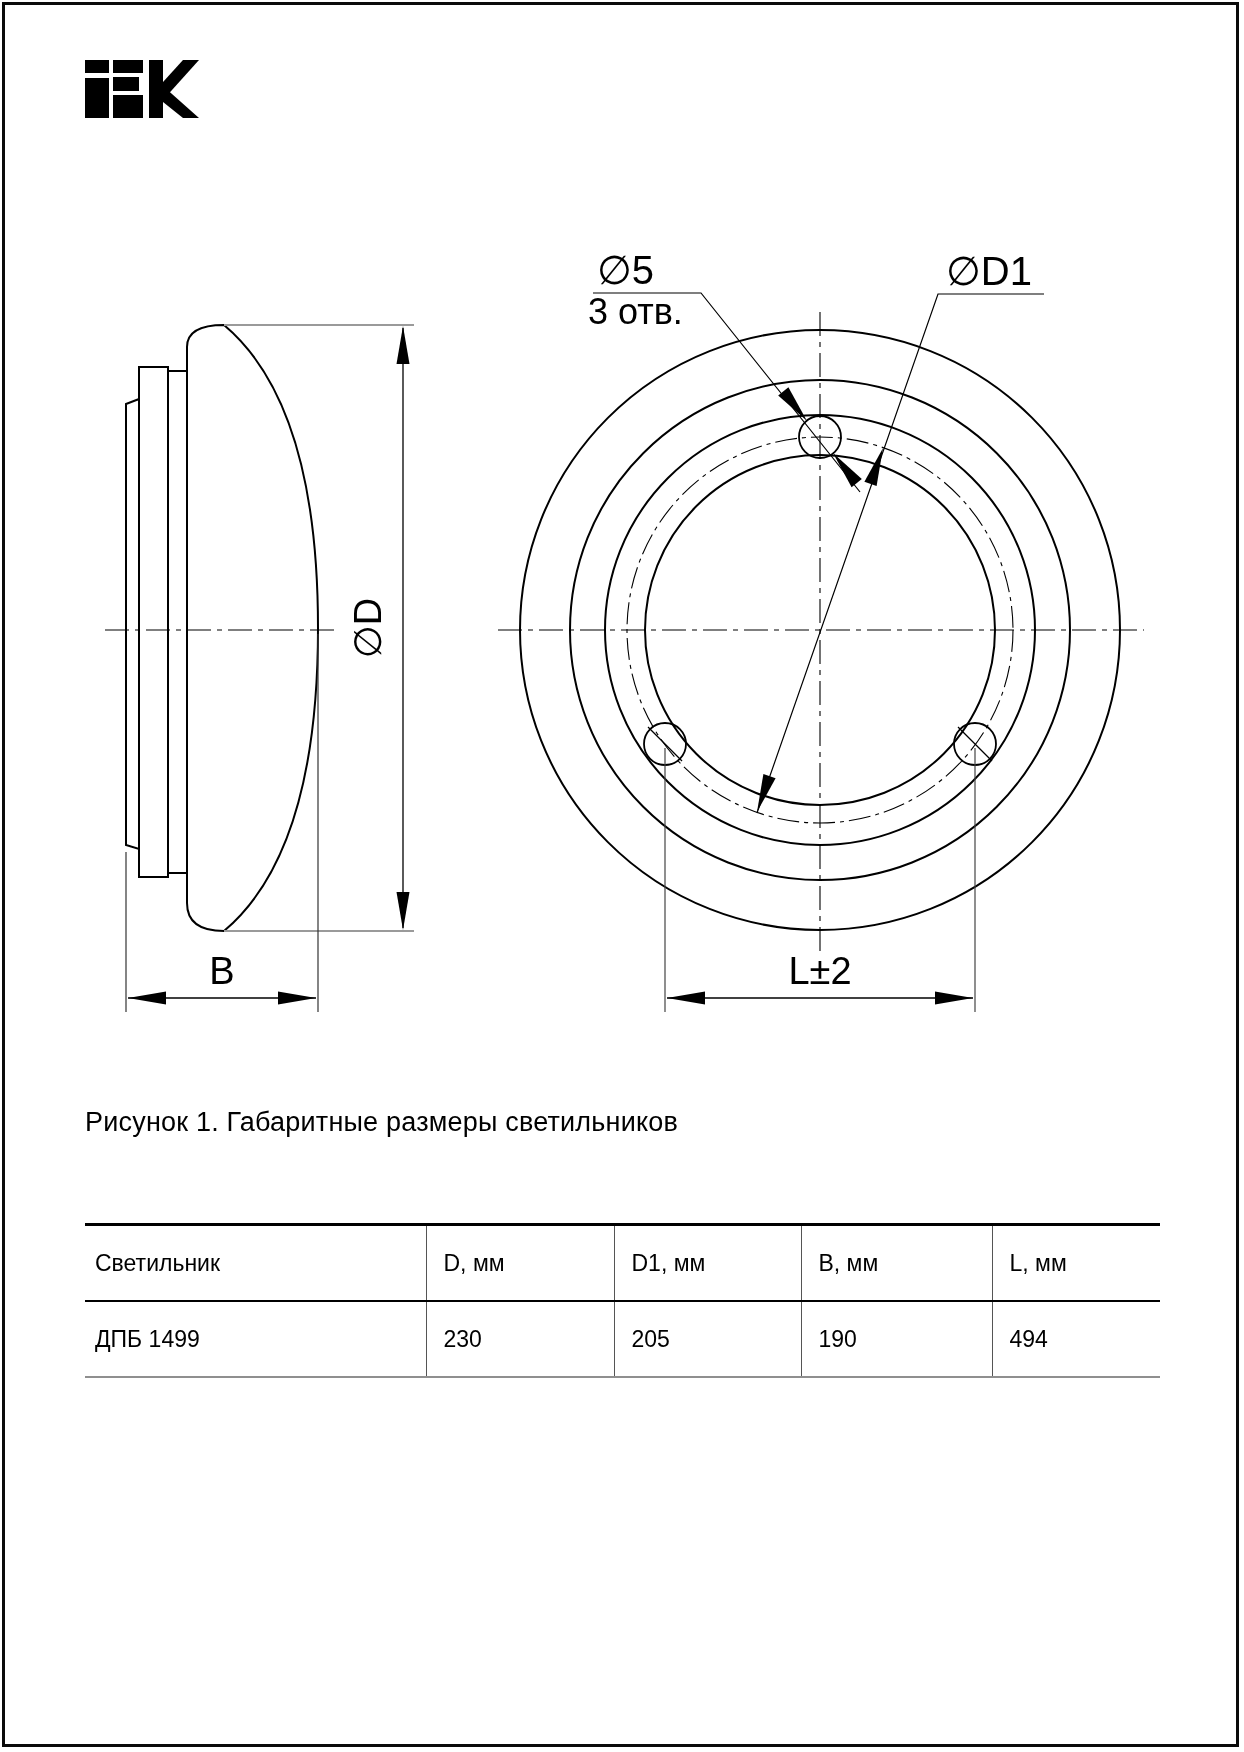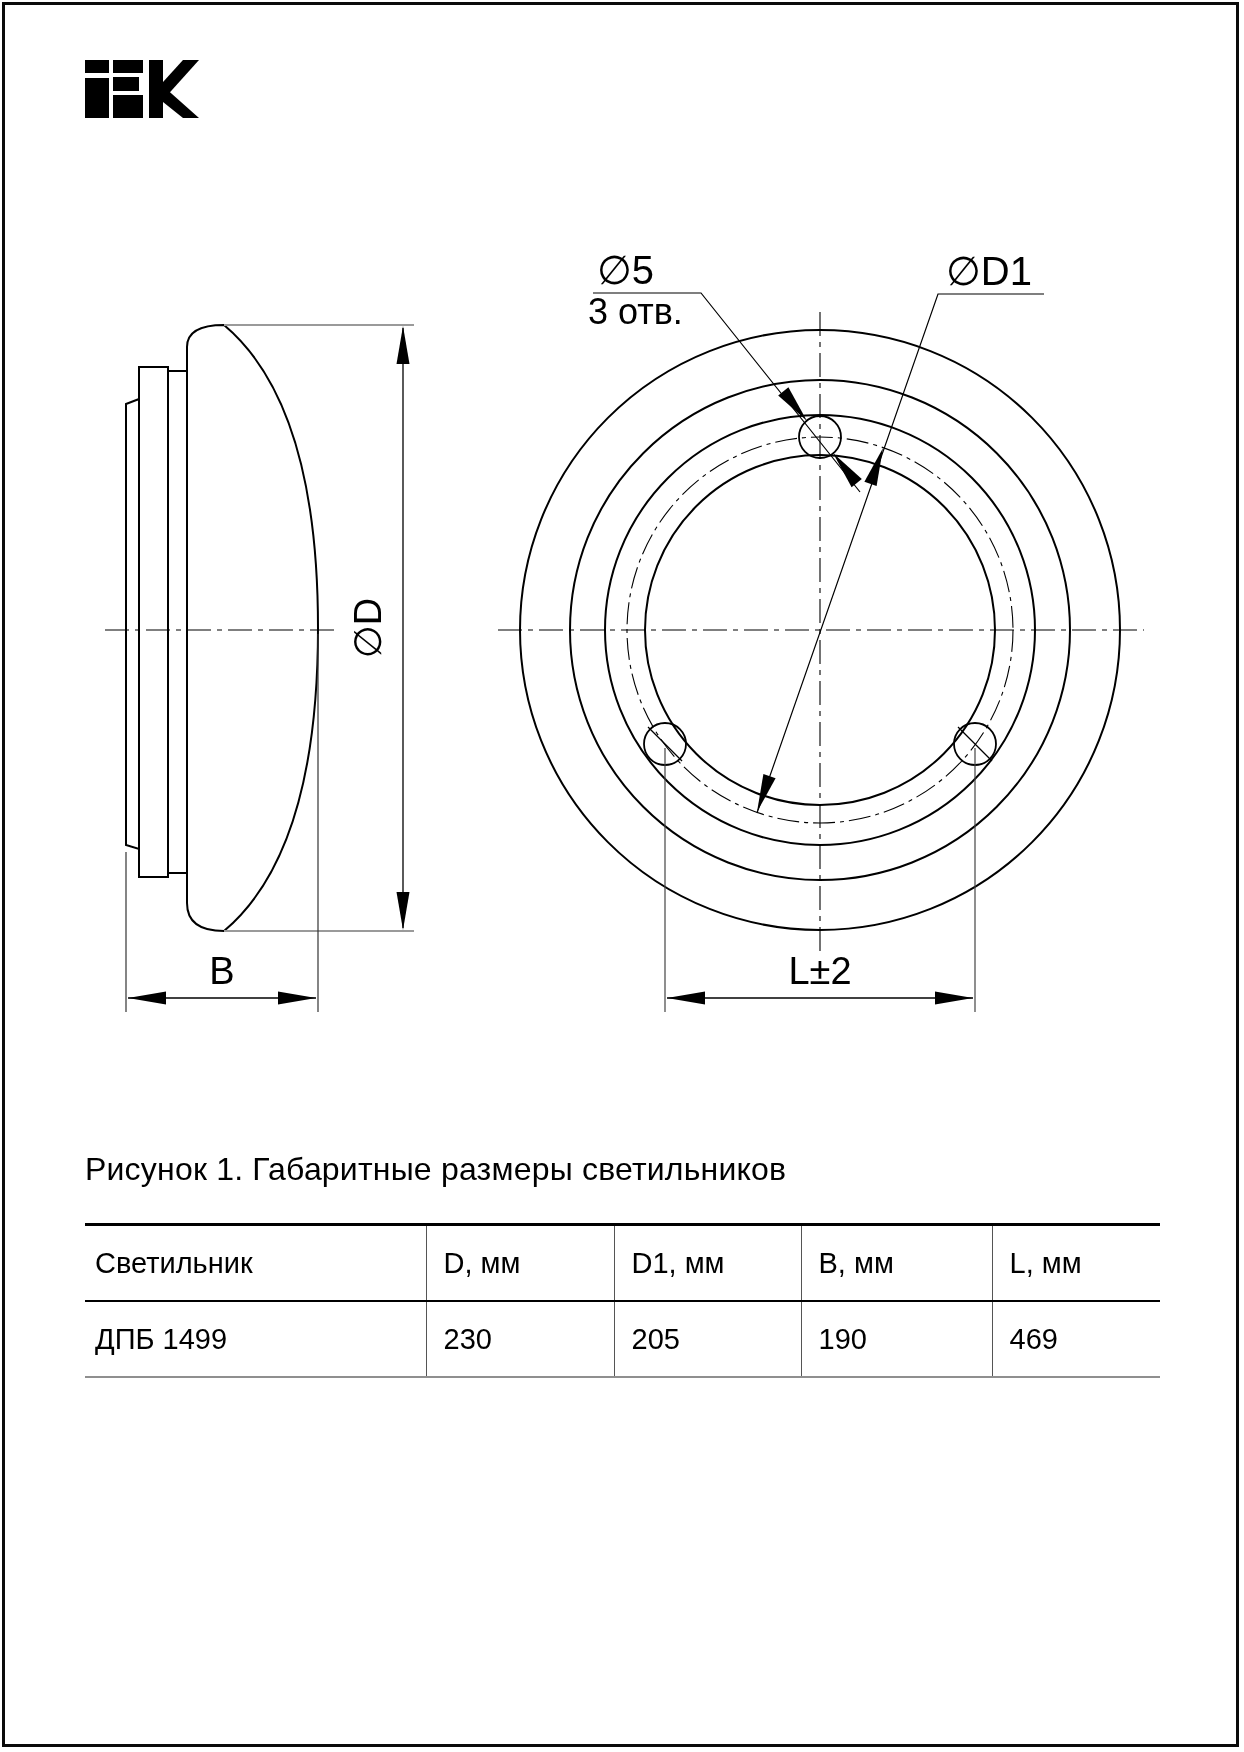--- a/index.html
+++ b/index.html
@@ -11,27 +11,27 @@
     position:absolute;left:2px;top:2px;width:1237px;height:1745px;
     border:3px solid #0a0a0a;box-sizing:border-box;pointer-events:none;
   }
   .logo{position:absolute;left:85px;top:60px;}
   .drawing{position:absolute;left:0;top:0;}
   .drawing text{fill:#000;}
   .dimtext{font-size:38px;}
   .dimtext-big{font-size:40px;}
   .dimtext-sm{font-size:36px;}
   .caption{
-    position:absolute;left:85px;top:1107px;font-size:32px;letter-spacing:0.2px;margin-top:44px;
+    position:absolute;left:85px;top:1107px;font-size:27px;letter-spacing:0.2px;
   }
   table.dims{
     position:absolute;left:85px;top:1223px;width:1075px;
     border-collapse:collapse;table-layout:fixed;
     border-top:3px solid #000;
-    font-size:29px;
+    font-size:23px;
   }
   table.dims td{
     height:74px;padding:0 0 0 17px;vertical-align:middle;
     border-left:1.5px solid #555;
   }
   table.dims td:first-child{border-left:none;padding-left:10px;}
   table.dims tr.hdr td{border-bottom:2.5px solid #000;}
   table.dims tr.datarow td{border-bottom:2px solid #8f8f8f;}
 </style>
 </head>
@@ -136,16 +136,16 @@
     <td>D, мм</td>
     <td>D1, мм</td>
     <td>B, мм</td>
     <td>L, мм</td>
   </tr>
   <tr class="datarow">
     <td>ДПБ 1499</td>
     <td>230</td>
     <td>205</td>
     <td>190</td>
-    <td>469</td>
+    <td>494</td>
   </tr>
 </tbody>
   </table>
 
 </body></html>

